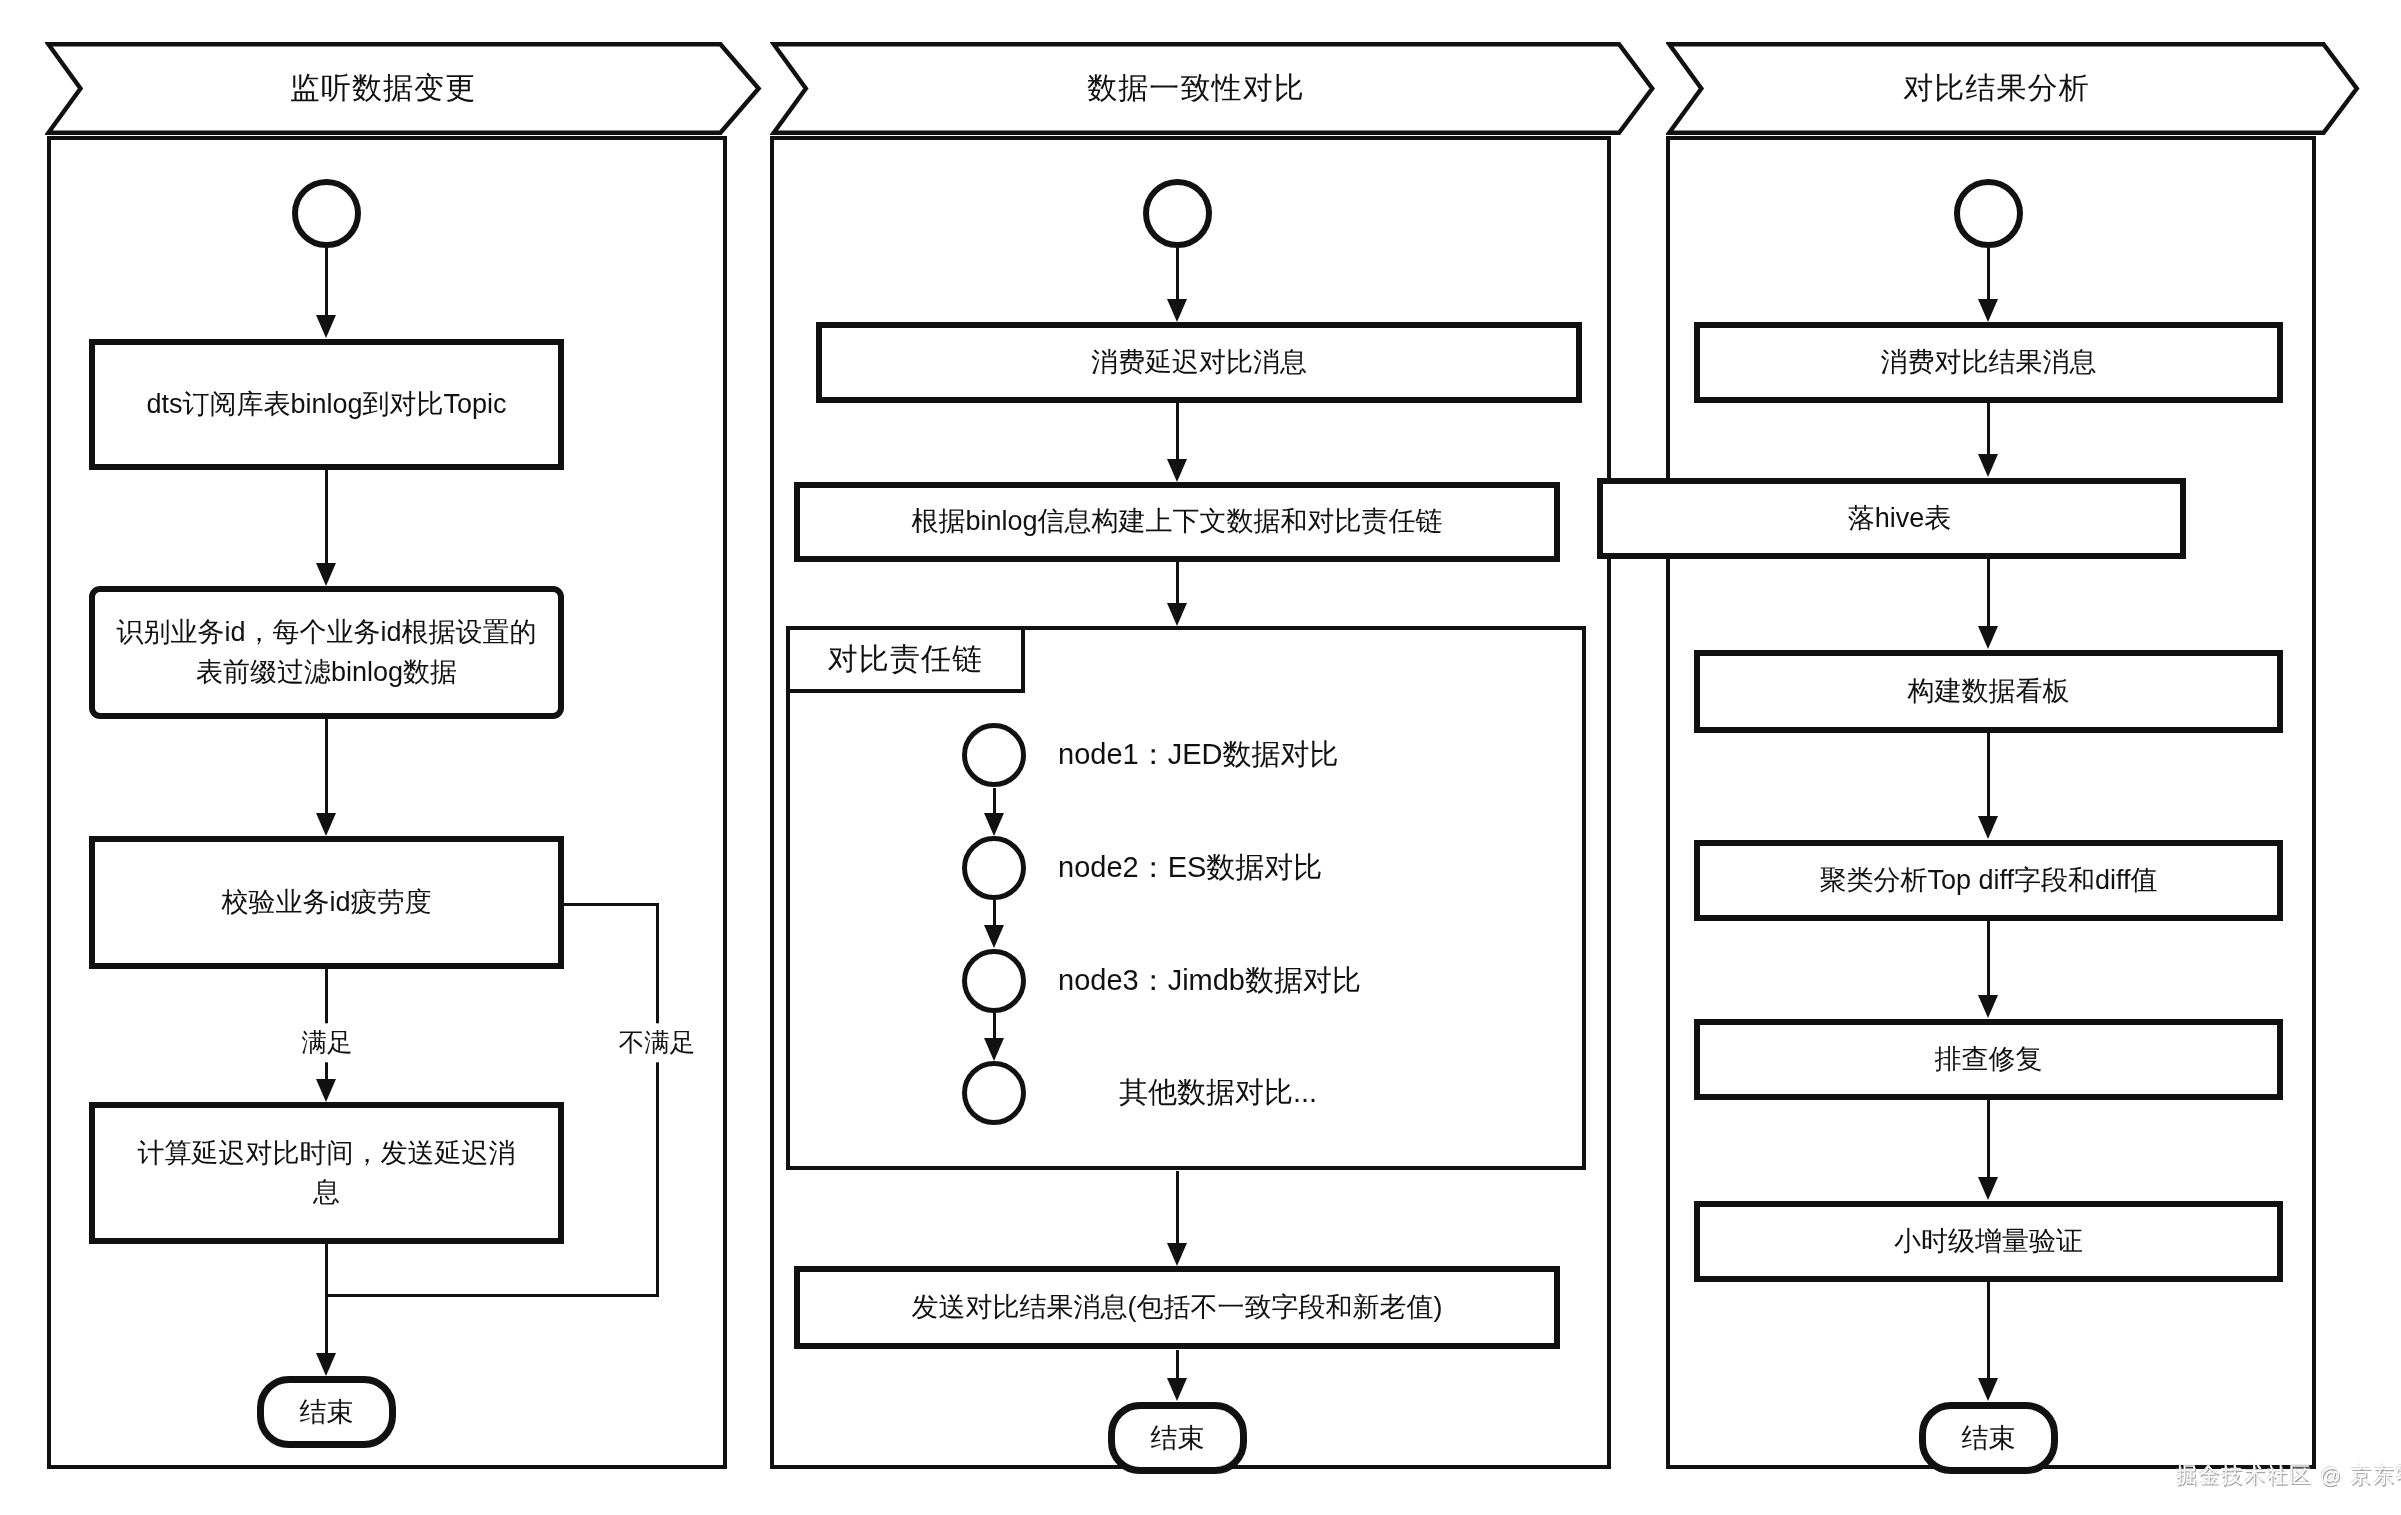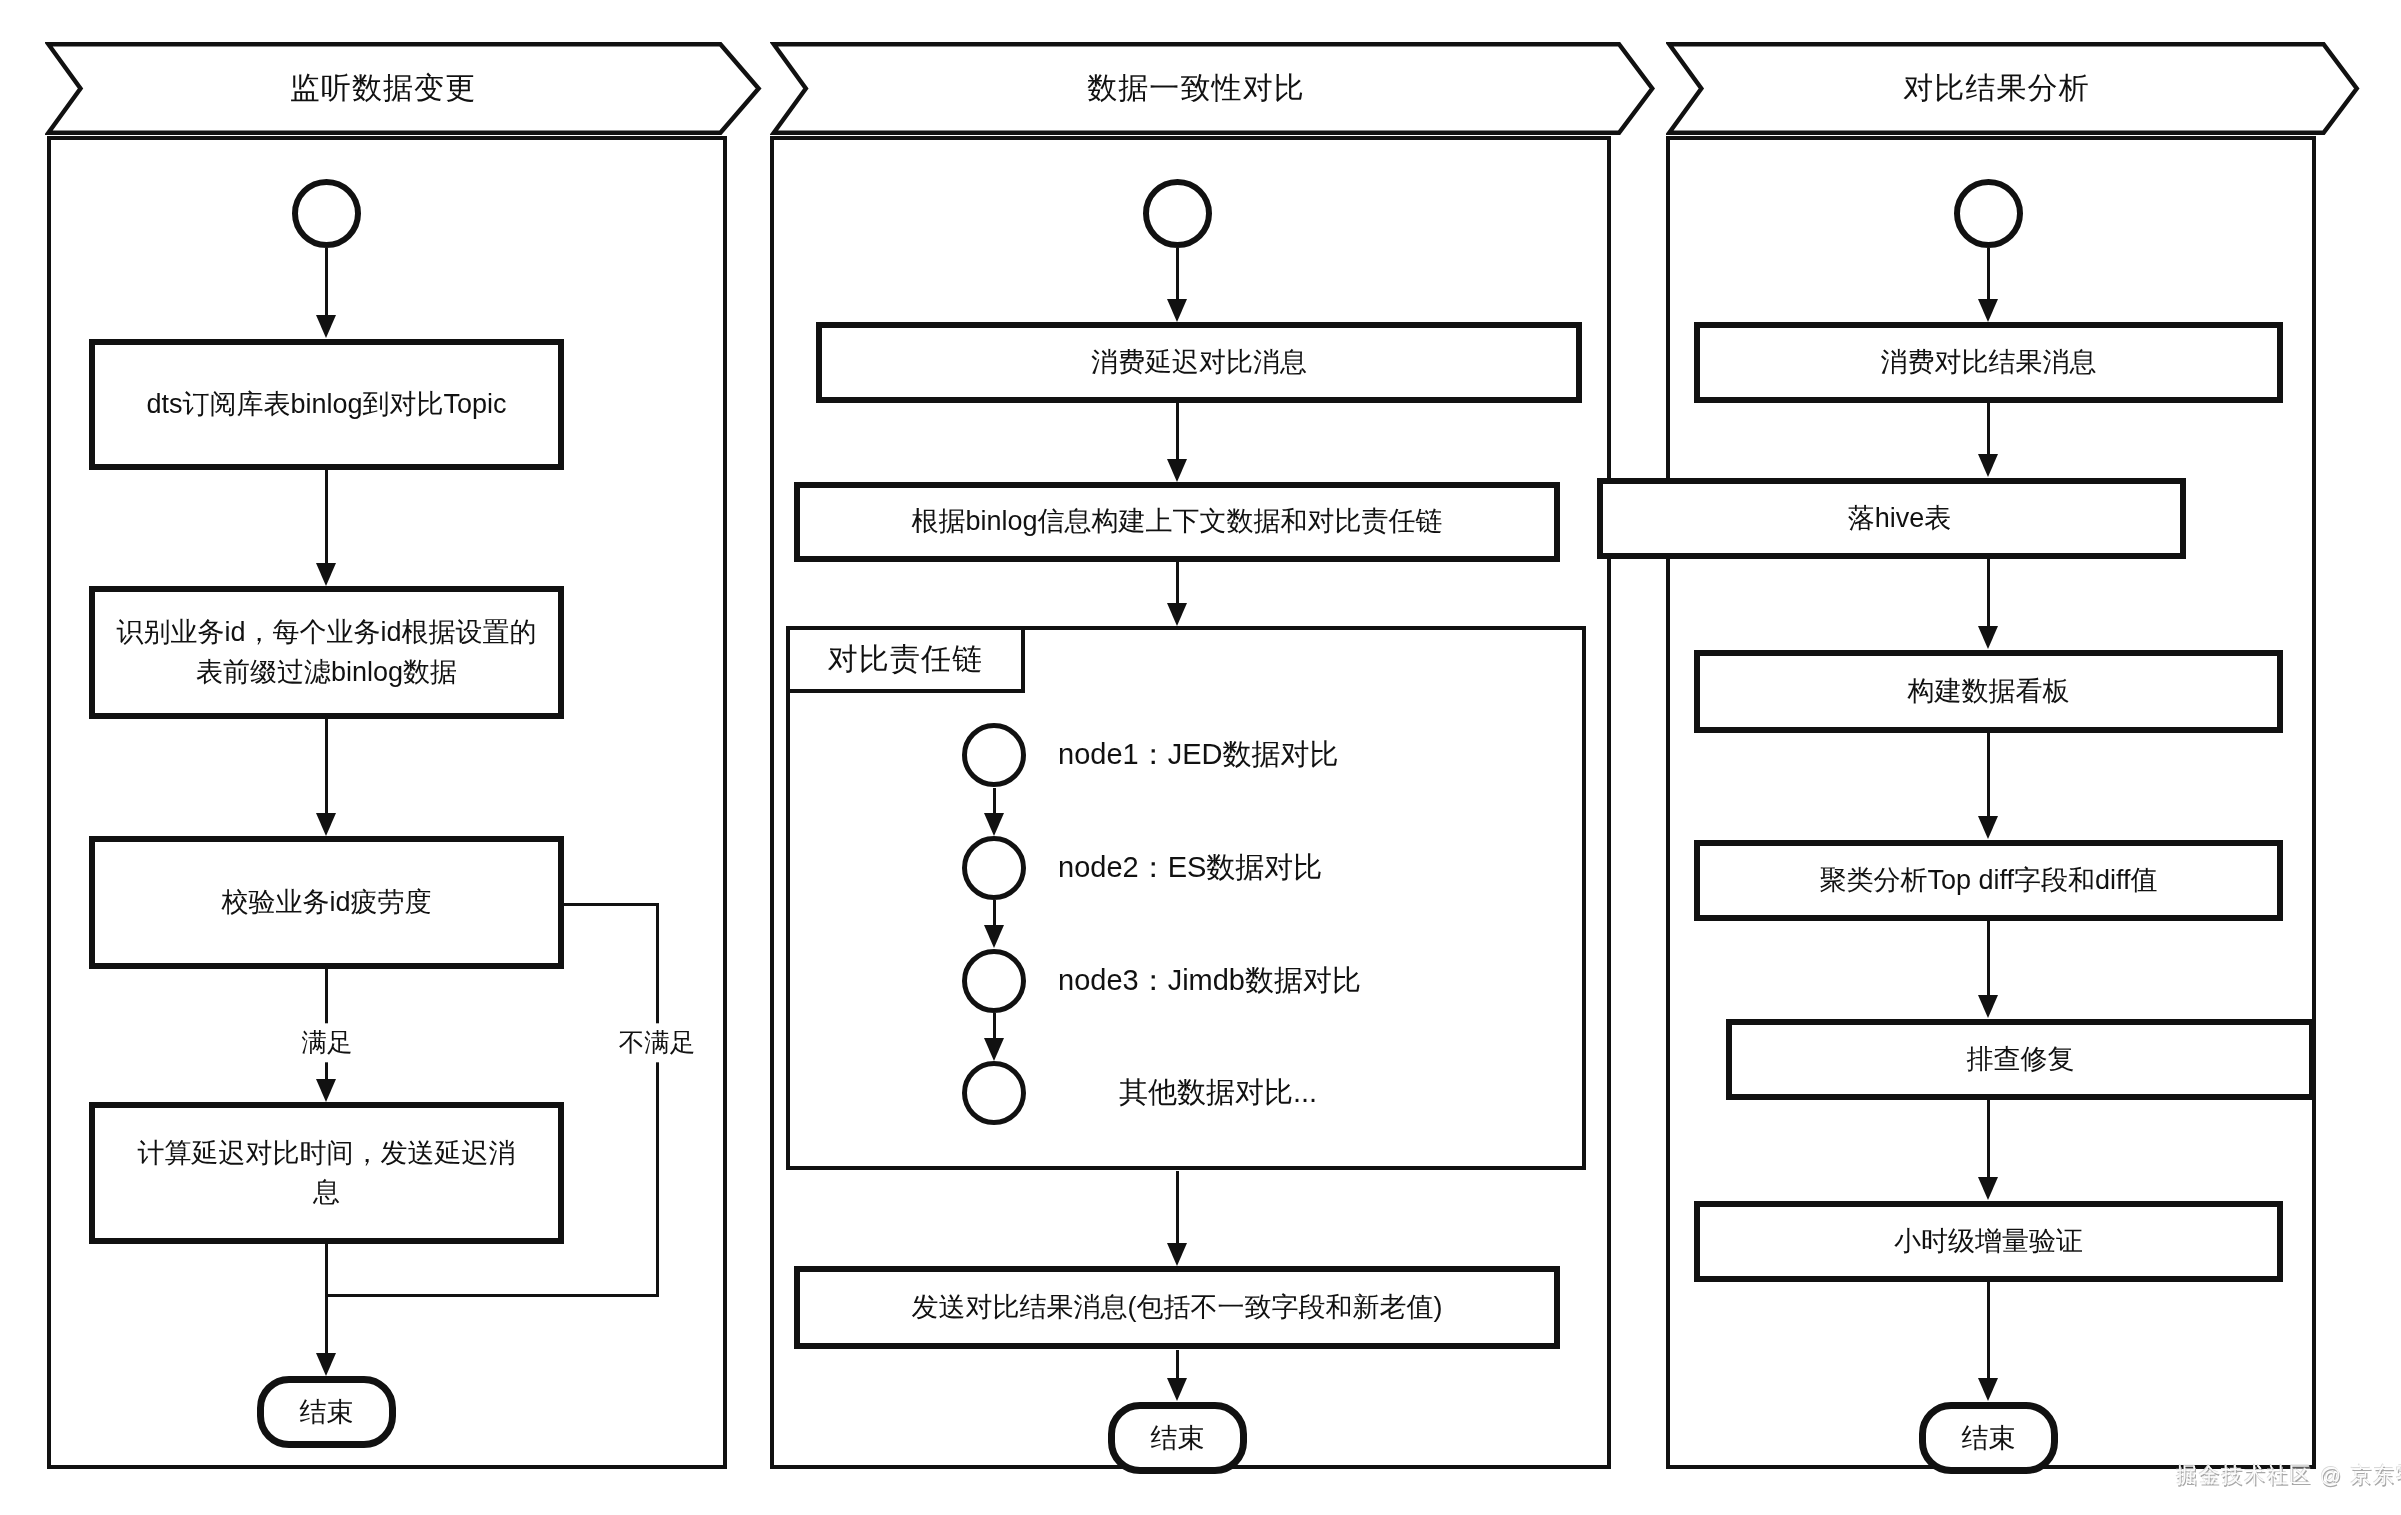--- a/index.html
+++ b/index.html
@@ -68,21 +68,21 @@
   <div class="shaft" style="left:325px;top:248px;height:69px;"></div>
   <div class="ahead" style="left:316px;top:315px;"></div>
 
   <div class="pbox" style="left:89px;top:339px;width:475px;height:131px;">
     <span>dts订阅库表binlog到对比Topic</span>
   </div>
 
   <div class="shaft" style="left:325px;top:469px;height:96px;"></div>
   <div class="ahead" style="left:316px;top:563px;"></div>
 
-  <div class="pbox" style="left:89px;top:586px;width:475px;height:133px;">
+  <div class="pbox" style="left:89px;top:586px;width:475px;height:133px;border-radius:11px;">
     <span style="max-width:433px;">识别业务id，每个业务id根据设置的表前缀过滤binlog数据</span>
   </div>
 
   <div class="shaft" style="left:325px;top:719px;height:96px;"></div>
   <div class="ahead" style="left:316px;top:813px;"></div>
 
   <div class="pbox" style="left:89px;top:836px;width:475px;height:133px;">
     <span>校验业务id疲劳度</span>
   </div>
 
@@ -186,21 +186,21 @@
   <div class="shaft" style="left:1987px;top:733px;height:86px;"></div>
   <div class="ahead" style="left:1978px;top:816px;"></div>
 
   <div class="pbox" style="left:1694px;top:840px;width:589px;height:81px;">
     <span>聚类分析Top diff字段和diff值</span>
   </div>
 
   <div class="shaft" style="left:1987px;top:921px;height:77px;"></div>
   <div class="ahead" style="left:1978px;top:995px;"></div>
 
-  <div class="pbox" style="left:1694px;top:1019px;width:589px;height:81px;margin-left:32px;">
+  <div class="pbox" style="left:1694px;top:1019px;width:589px;height:81px;">
     <span>排查修复</span>
   </div>
 
   <div class="shaft" style="left:1987px;top:1100px;height:80px;"></div>
   <div class="ahead" style="left:1978px;top:1177px;"></div>
 
   <div class="pbox" style="left:1694px;top:1201px;width:589px;height:81px;">
     <span>小时级增量验证</span>
   </div>
 

